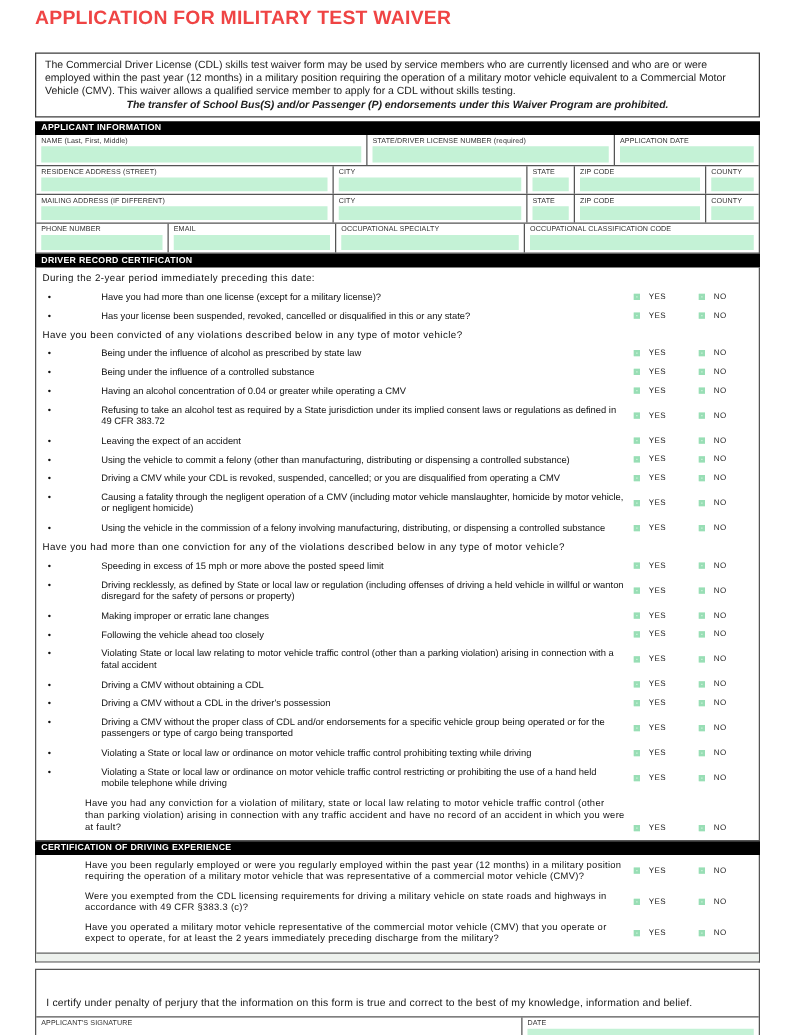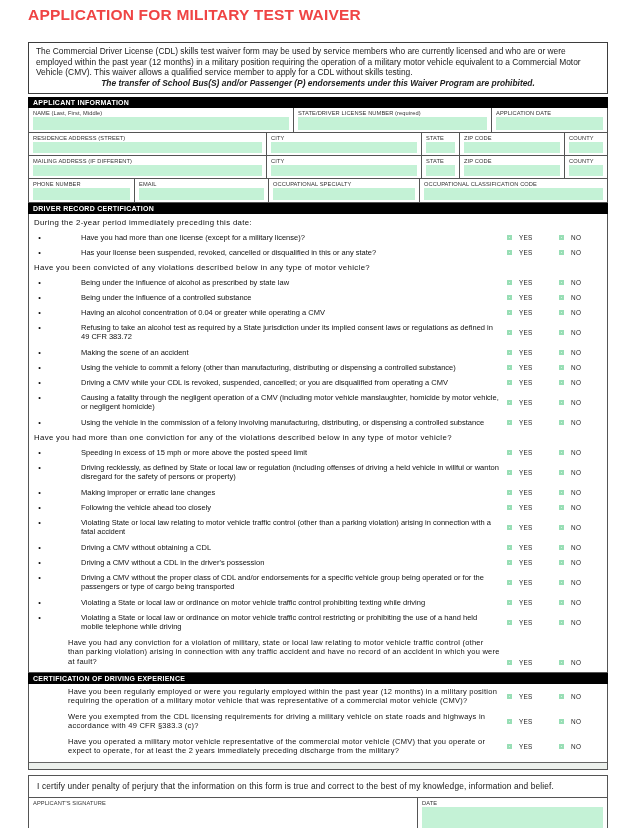--- a/index.html
+++ b/index.html
@@ -74,21 +74,21 @@
   .answers{display:flex;align-items:center;flex-shrink:0;margin-left:6px;align-self:center;}
   .qrow[data-lines="3"] .answers{align-self:flex-end;margin-bottom:1px;}
   .ans-group{display:flex;align-items:center;}
   .ans-group.yes{width:52px;}
   .ans-group.no{width:44px;}
   .cb{width:5px;height:5px;border:2px solid var(--cb-border);background:var(--cb-fill);flex-shrink:0;}
   .ans-label{font-size:6.4px;color:#222;margin-left:7px;letter-spacing:0.3px;}
   .section-foot{border-top:1px solid #666;height:7px;background:var(--strip);margin:0 -4px;}
   
   .certify-box{border:1px solid var(--line);margin-top:5px;}
-  .certify-text{font-size:8.3px;line-height:10px;padding:5px 8px 6px 8px;border-bottom:1px solid var(--line);color:#151515;letter-spacing:0.15px;}
+  .certify-text{font-size:8.3px;line-height:10px;padding:5px 8px 6px 8px;border-bottom:1px solid var(--line);color:#151515;letter-spacing:0.15px;margin-top:16px;}
   .sig-row{display:flex;height:33px;}
   .sig-cell{flex:1;position:relative;}
   .date-cell{width:190px;border-left:1px solid var(--line);position:relative;}
 </style>
 </head>
 <body>
 
 <div class="page">
   <div class="form">
 
@@ -272,21 +272,21 @@
         <span class="ans-label">YES</span>
       </span>
       <span class="ans-group no">
         <span class="cb"></span>
         <span class="ans-label">NO</span>
       </span>
     </div>
   </div>
           <div class="qrow" data-lines="1">
     <span class="bullet">•</span>
-    <div class="qtext"><span class="qlabel">Making the scene of an accident</span></div>
+    <div class="qtext"><span class="qlabel">Leaving the expect of an accident</span></div>
     <div class="answers">
       <span class="ans-group yes">
         <span class="cb"></span>
         <span class="ans-label">YES</span>
       </span>
       <span class="ans-group no">
         <span class="cb"></span>
         <span class="ans-label">NO</span>
       </span>
     </div>

